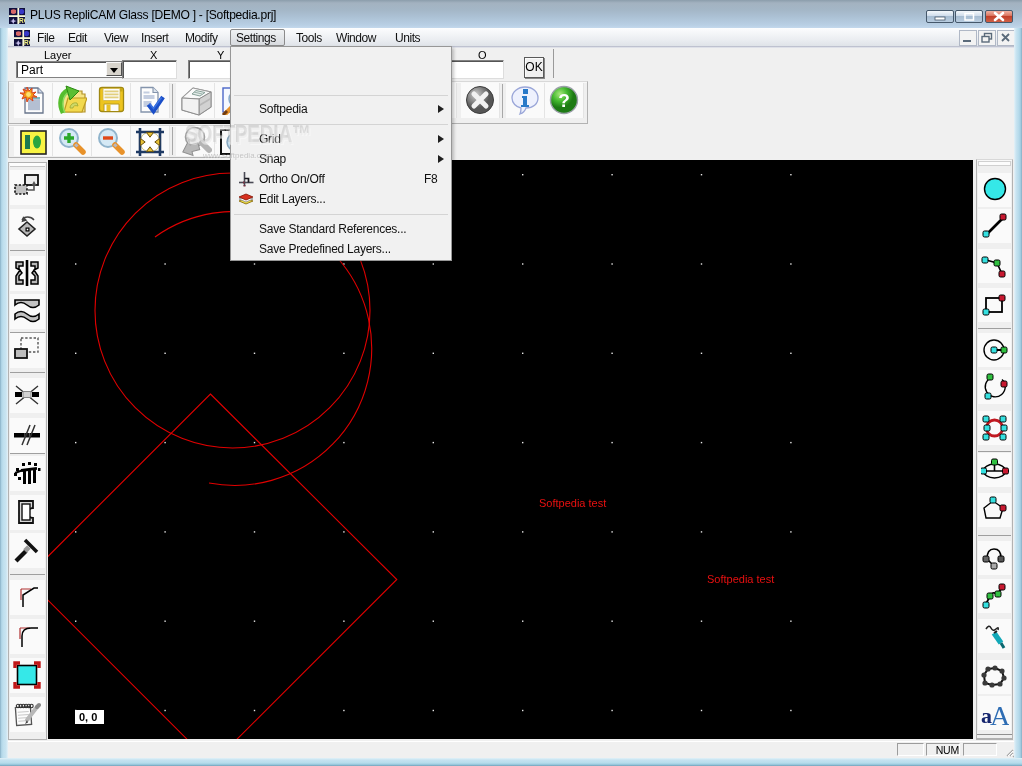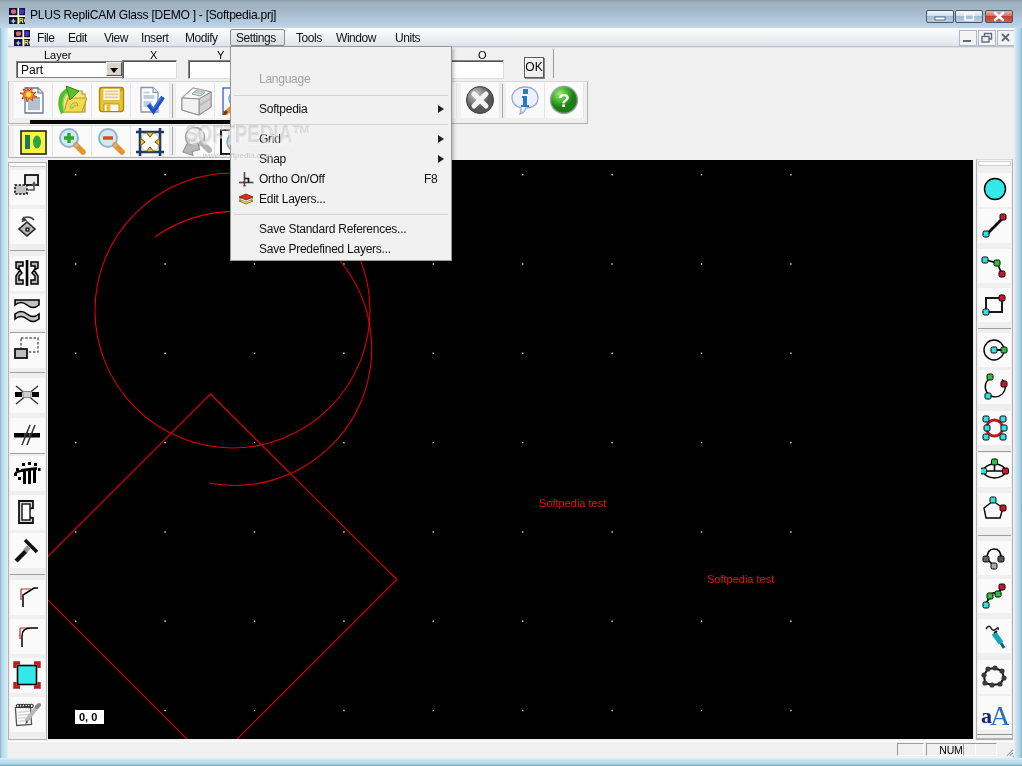--- a/index.html
+++ b/index.html
@@ -571,33 +571,30 @@
     <circle cx="184.5" cy="150.5" r="137.5" fill="none" stroke="#e00000" stroke-width="1.1"></circle>
     <path d="M161 323 A137 137 0 1 0 107 77" fill="none" stroke="#e00000" stroke-width="1.1"></path>
     <path d="M162.4 234 L348.8 419.5 L164 604.2 L-21.9 418.3 Z" fill="none" stroke="#e00000" stroke-width="1.1"></path>
     <text x="491" y="347" font-size="11" fill="#e81010" font-family="Liberation Sans">Softpedia test</text>
     <text x="659" y="423" font-size="11" fill="#e81010" font-family="Liberation Sans">Softpedia test</text>
     <rect x="27" y="550" width="29" height="14" fill="#fff"></rect>
     <text x="31" y="561" font-size="11" font-weight="bold" fill="#000" font-family="Liberation Sans">0, 0</text>
   </svg>
 <div class="abs" id="status"></div>
 <div class="abs panel" style="left:897px;width:27px"></div>
-<div class="abs panel" style="left:926px;width:50px;font-size:10.5px;letter-spacing:-0.2px;text-align:center;line-height:12px;color:#000">NUM</div>
+<div class="abs panel" style="left:926px;width:34px;font-size:10.5px;letter-spacing:-0.2px;text-align:right;line-height:12px;color:#000">NUM</div>
 <div class="abs panel" style="left:963px;width:34px"></div>
 <svg class="abs" style="left:1002px;top:745px" width="13" height="13">
     <path d="M12 11 L11 12 M8 11 L11 8 M5 11 L11 5" stroke="#a8a8a8" stroke-width="1.4"></path>
     <path d="M9 11 L11 9 M6 11 L11 6" stroke="#fdfdfd" stroke-width="1"></path>
   </svg>
 <div class="frame" style="left:0;top:28px;width:8px;height:730px;background:linear-gradient(to right,#7fa7bd 0,#a9cfe2 1px,#bedfee 3px,#c9e4f1 6px,#e6f2f8 8px)"></div>
 <div class="frame" style="left:1014px;top:28px;width:8px;height:730px;background:linear-gradient(to left,#7fa7bd 0,#9fc8dd 1px,#b4d9ea 3px,#c9e4f1 6px,#e6f2f8 8px)"></div>
 <div class="frame" style="left:0;top:758px;width:1022px;height:8px;background:linear-gradient(to bottom,#e2f1f8 0,#c5e2f0 2px,#b6ddec 5px,#90c1d7 7px,#6f9cb4 8px)"></div>
 <div class="abs" id="menu">
-    <div class="item" style="top:22px">
-      <span class="t" style="color:#a0a0a0">Language</span>
-    </div>
     <div class="item" style="top:52px">
       <span class="t">Softpedia</span>
       <span class="sub"></span>
     </div>
     <div class="item" style="top:101.5px">
       <span class="t">Snap</span>
       <span class="sub"></span>
     </div>
     <div class="item" style="top:81.5px">
       <span class="t">Grid</span>

